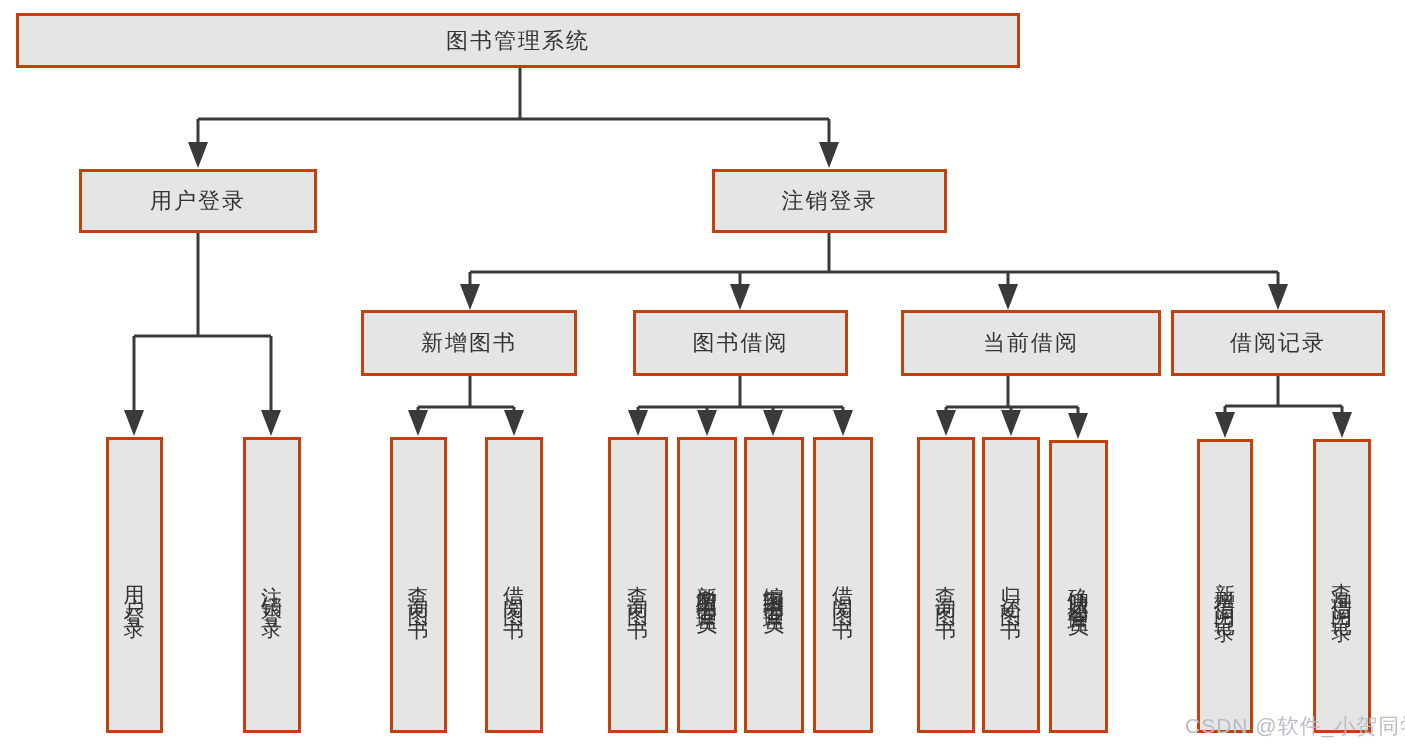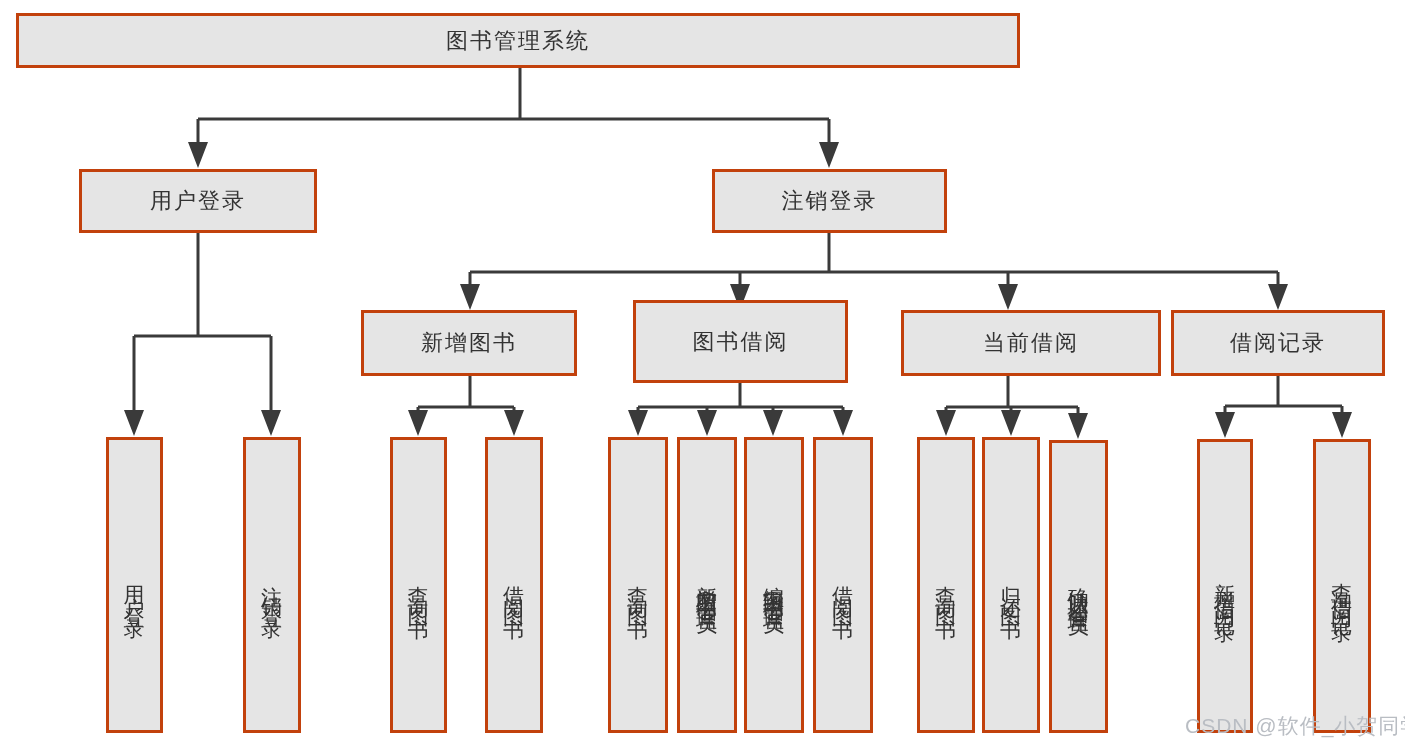--- a/index.html
+++ b/index.html
@@ -128,21 +128,21 @@
   <div class="node" style="left:79px;top:169px;width:238px;height:64px">
     <span class="hlabel">用户登录</span>
   </div>
   <div class="node" style="left:712px;top:169px;width:235px;height:64px">
     <span class="hlabel">注销登录</span>
   </div>
 
   <div class="node" style="left:361px;top:310px;width:216px;height:66px">
     <span class="hlabel">新增图书</span>
   </div>
-  <div class="node" style="left:633px;top:300px;width:215px;height:83px">
+  <div class="node" style="left:633px;top:310px;width:215px;height:66px">
     <span class="hlabel">图书借阅</span>
   </div>
   <div class="node" style="left:901px;top:310px;width:260px;height:66px">
     <span class="hlabel">当前借阅</span>
   </div>
   <div class="node" style="left:1171px;top:310px;width:214px;height:66px">
     <span class="hlabel">借阅记录</span>
   </div>
 
   <div class="node" style="left:106px;top:437px;width:57px;height:296px">

